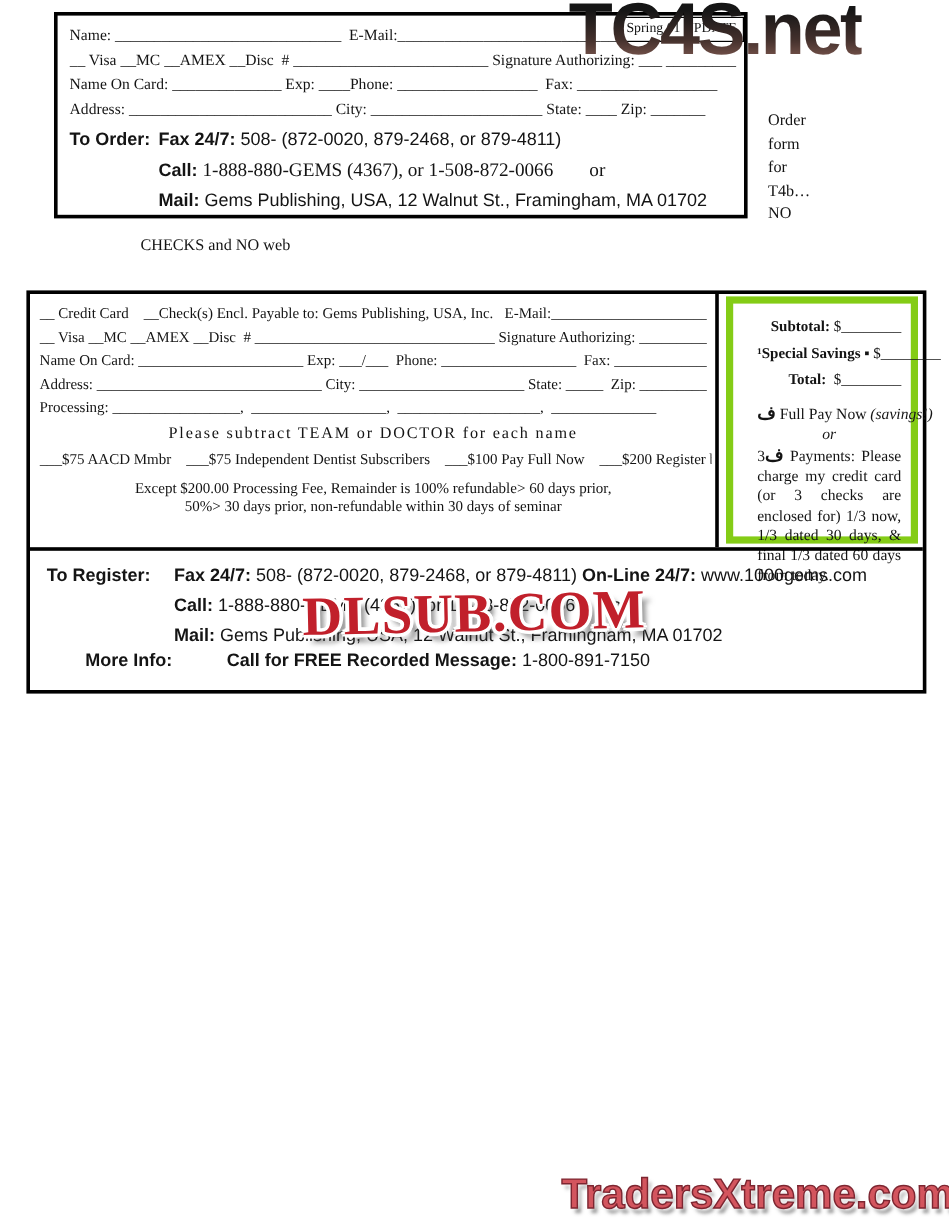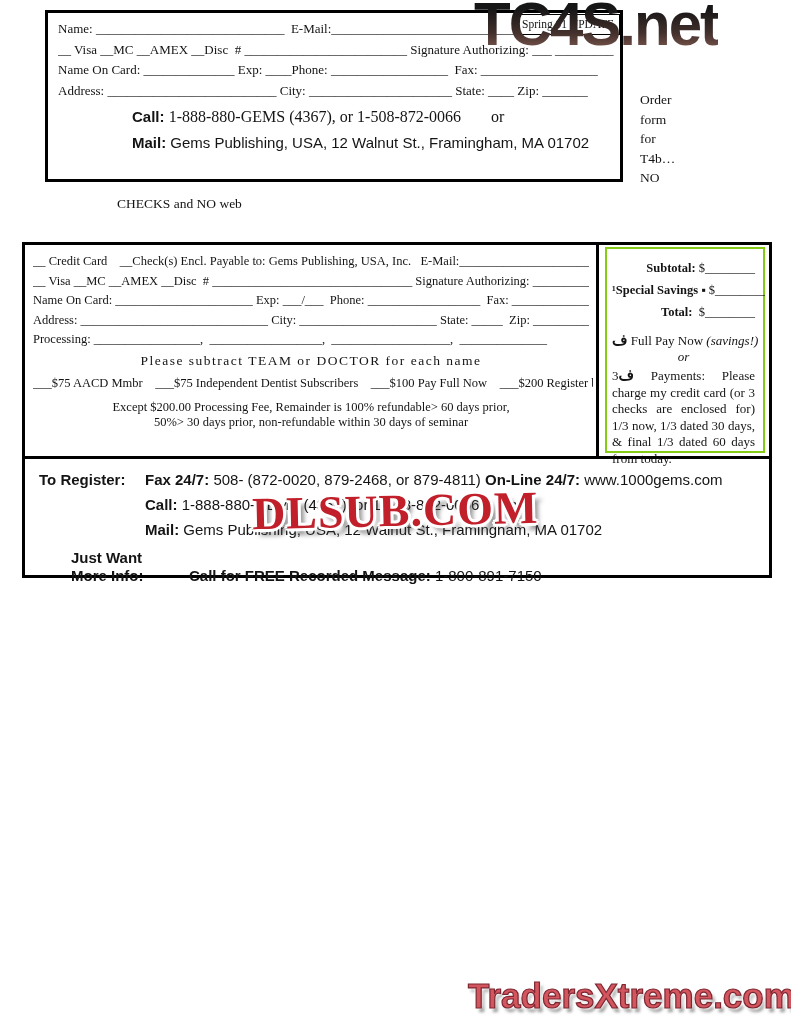--- a/index.html
+++ b/index.html
@@ -41,22 +41,22 @@
   .hdiv { position:absolute; left:0; top:211px; width:744px; height:3px; background:#000; }
   .reg-left { position:absolute; left:0; top:0; width:571px; padding:7px 0 0 8px; }
   .rline { font-size:12.5px; line-height:19.5px; white-space:pre; overflow:hidden; width:556px; }
   .team { text-align:center; font-size:13.5px; letter-spacing:1.5px; margin-top:3px; width:556px; }
   .savings { font-size:13.5px; margin-top:4px; white-space:nowrap; overflow:hidden; width:560px; }
   .savings .head { font-weight:bold; text-decoration:underline; letter-spacing:.4px; }
   .savings .tail { margin-left:10px; font-size:13px; }
   .discounts { font-size:12.5px; margin-top:7px; white-space:pre; overflow:hidden; width:560px; }
   .refund { text-align:center; font-size:12.5px; line-height:15px; margin-top:9px; width:556px; }
 
-  .panel { position:absolute; left:580px; top:2px; width:160px; height:206px; border:2px solid #84cc16;
-           padding:8px 8px 0 5px; font-size:12.5px; background:#fff; }
+  .panel { position:absolute; left:580px; top:2px; width:160px; height:206px; border:6px solid #84cc16;
+           padding:8px 8px 0 20px; font-size:12.5px; background:#fff; }
   .prow { text-align:right; line-height:22px; white-space:pre; }
   .chkline { margin-top:8px; text-align:center; font-size:13px; white-space:nowrap; }
   .chk { font-weight:bold; font-size:15px; }
   .orline { text-align:center; font-style:italic; font-size:13px; line-height:16px; }
   .pay3 { text-align:justify; font-size:13px; line-height:16.5px; margin-top:2px; }
 
   .bottom { position:absolute; left:0; top:214px; width:744px; height:135px;
             font-family:"Liberation Sans",sans-serif; font-size:15px; }
   .brow { white-space:pre; line-height:25px; padding-left:120px; }
   .brow.first { padding-left:14px; margin-top:8px; }
@@ -85,20 +85,21 @@
 
   <div class="abs box1">
     <div class="badge">Spring 01 UPDATE</div>
     <div class="flines">
       <div class="fline">Name: _____________________________  E-Mail:________________________________________</div>
       <div class="fline">__ Visa __MC __AMEX __Disc  # _________________________ Signature Authorizing: ___ _________</div>
       <div class="fline">Name On Card: ______________ Exp: ____Phone: __________________  Fax: __________________</div>
       <div class="fline">Address: __________________________ City: ______________________ State: ____ Zip: _______</div>
     </div>
     <div class="toorder">
+      <div class="orow first"><span class="olabel b">To Order:</span><span class="b">Fax 24/7:</span><span> </span><span>508- (872-0020, 879-2468, or 879-4811)</span></div>
       <div class="orow"><span class="b">Call:</span><span> </span><span class="tnr">1-888-880-GEMS (4367), or 1-508-872-0066</span><span class="tnr orspace">or</span></div>
       <div class="orow"><span class="b">Mail:</span><span> </span><span>Gems Publishing, USA, 12 Walnut St., Framingham, MA 01702</span></div>
     </div>
   </div>
 
   <div class="abs side-note">
     <div>Order</div>
     <div>form</div>
     <div>for</div>
     <div>T4b…</div>
@@ -133,21 +134,20 @@
       <div class="orline">or</div>
       <div class="pay3"><span class="chk">ف</span><span>3 Payments: Please charge my credit card (or 3 checks are </span><span class="u">enclosed</span><span> for) 1/3 now, 1/3 dated 30 days, &amp; final 1/3 dated 60 days from today.</span></div>
     </div>
 
     <div class="hdiv"></div>
 
     <div class="bottom">
       <div class="brow first"><span class="blabel b">To Register:</span><span class="b">Fax 24/7:</span><span> 508- (872-0020, 879-2468, or 879-4811) </span><span class="b">On-Line 24/7:</span><span> www.1000gems.com</span></div>
       <div class="brow"><span class="b">Call:</span><span> 1-888-880-GEMS (4367), or 1-508-872-0066</span><span class="orspace">or</span></div>
       <div class="brow"><span class="b">Mail:</span><span> Gems Publishing, USA, 12 Walnut St., Framingham, MA 01702</span></div>
-      <div class="justwant b">Just Want</div>
       <div class="moreinfo"><span class="milabel b">More Info:</span><span class="b">Call for FREE Recorded Message:</span><span> 1-800-891-7150</span></div>
     </div>
   </div>
 
   <div class="abs dlsub">DLSUB.COM</div>
 
   <div class="abs traders">TradersXtreme.com</div>
 
 </div>
 

